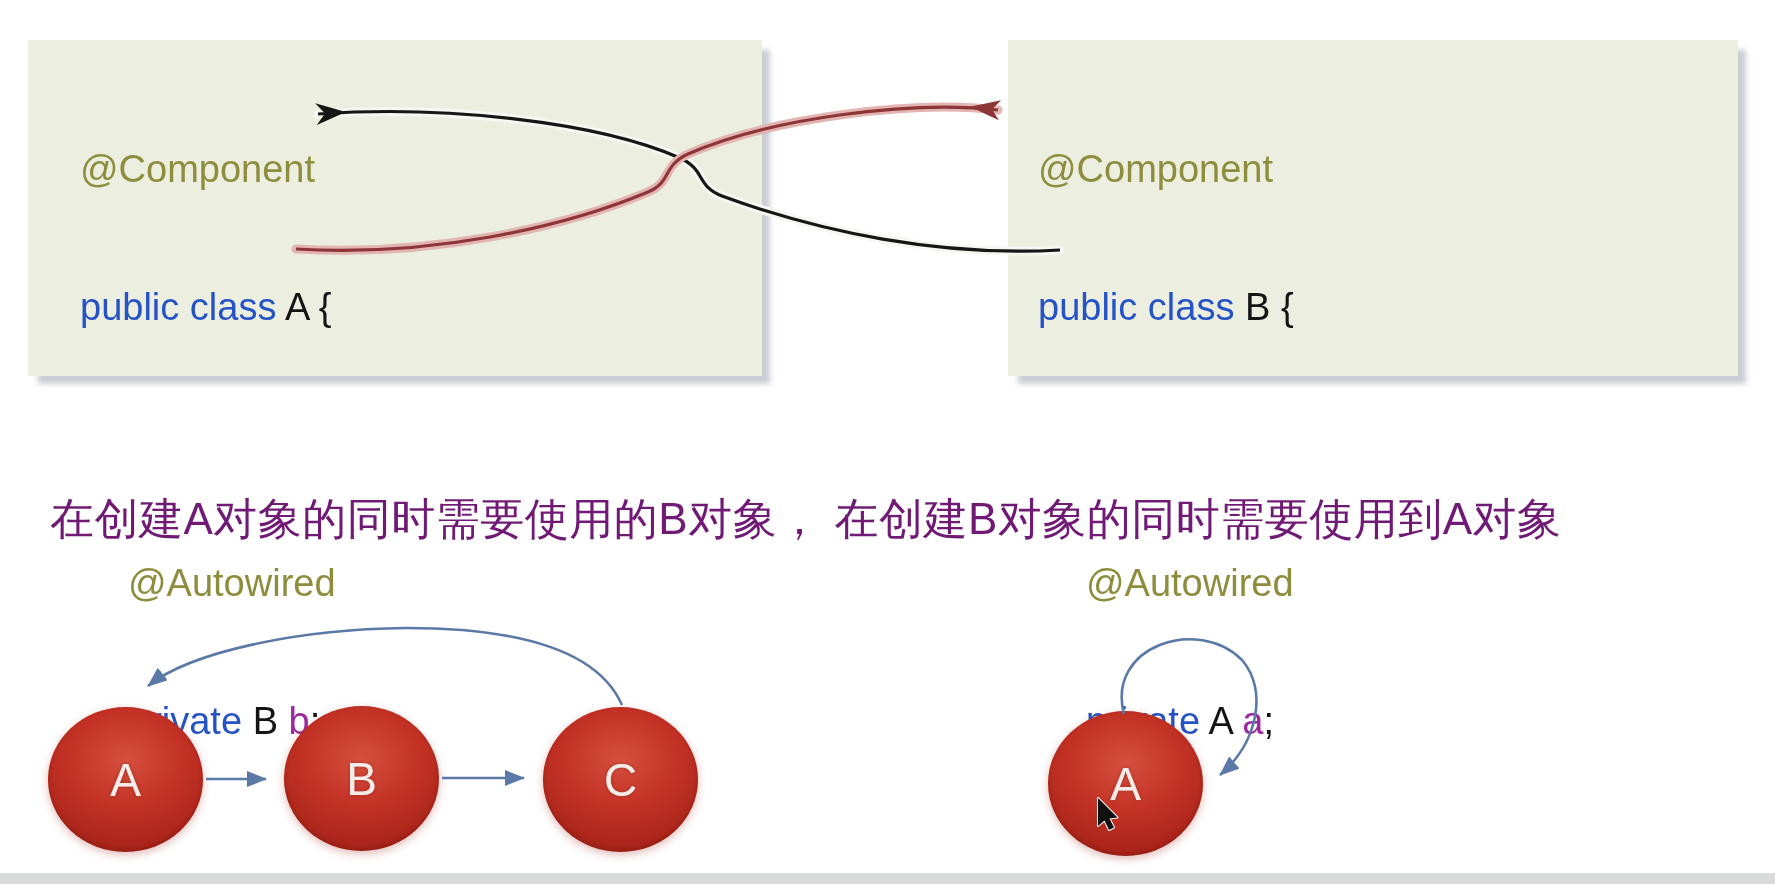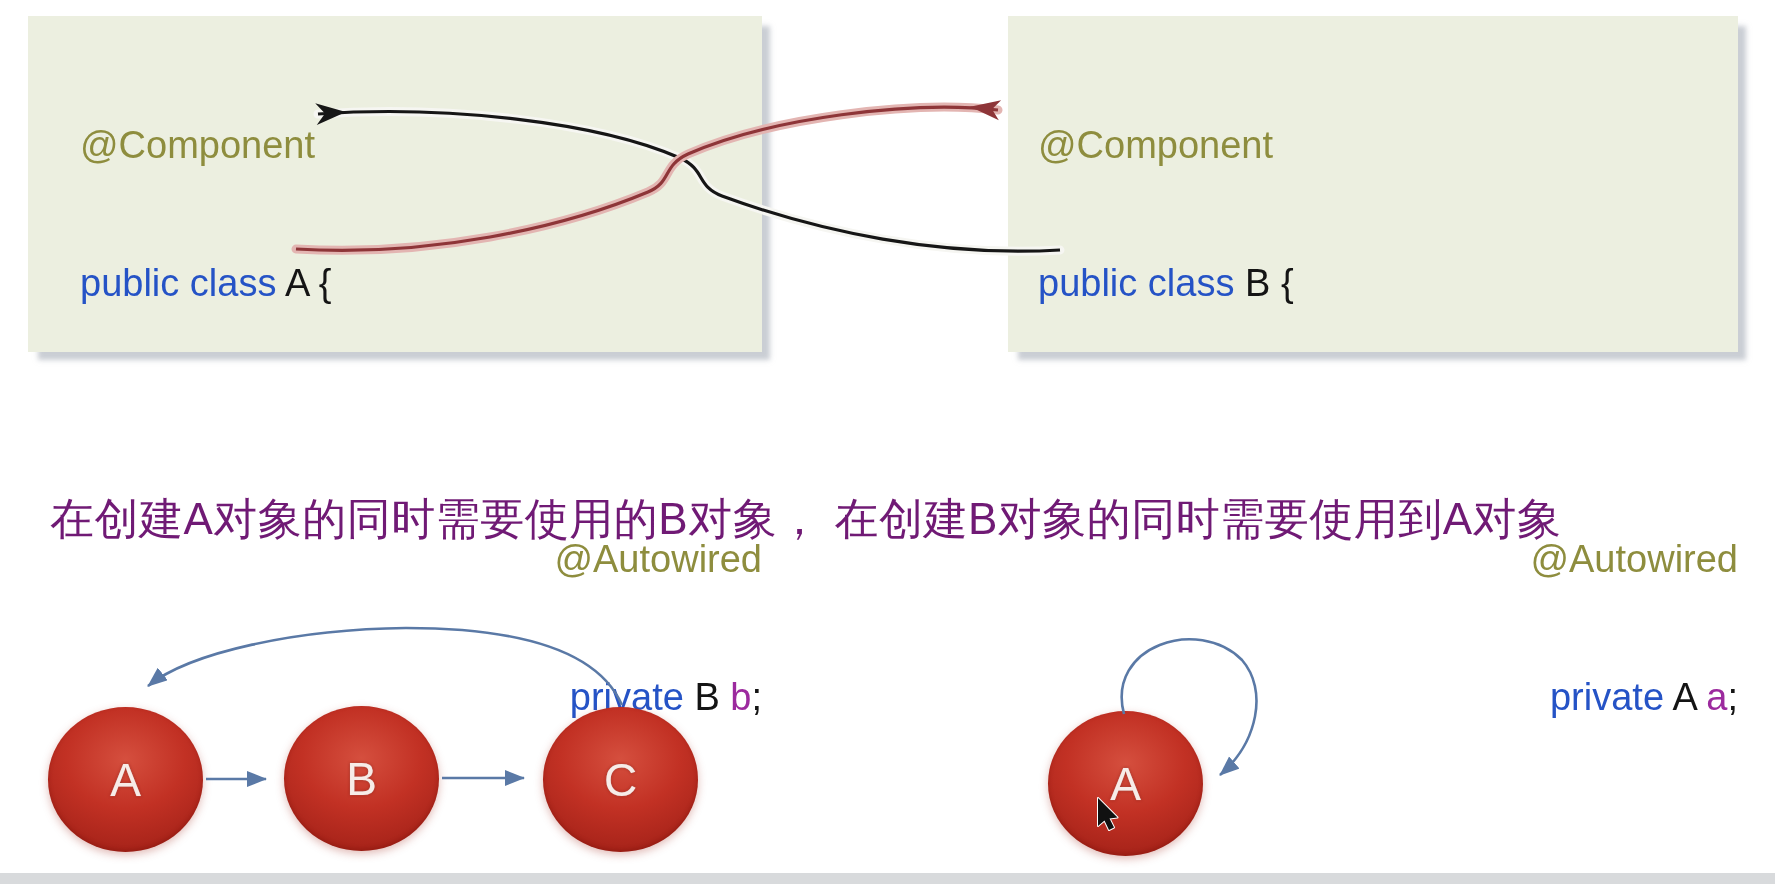--- a/index.html
+++ b/index.html
@@ -2,34 +2,34 @@
 <html><head>
 <meta charset="utf-8">
 <style>
   html,body{margin:0;padding:0;}
   body{
     width:1775px;height:884px;position:relative;overflow:hidden;
     background:#ffffff;font-family:"Liberation Sans","DejaVu Sans",sans-serif;
   }
   
   .code-box{
-    position:absolute;top:16px;height:336px;background:#ecefe0;
+    position:absolute;top:40px;height:336px;background:#ecefe0;
     box-shadow:9px 9px 5px -1px rgba(158,166,176,0.55);
     box-sizing:border-box;
   }
   .code-box.left{left:28px;width:734px;}
   .code-box.right{left:1008px;width:730px;}
   .code{
     position:absolute;top:14px;left:0;right:0;
     font-size:38px;line-height:46px;white-space:pre;
   }
   .code-box.left  .code{padding-left:52px;}
   .code-box.right .code{padding-left:30px;}
   .cl{height:46px;}
-  .cl.ind{padding-left:48px;text-align:right;}
+  .cl.ind{padding-left:48px;}
   .ann{color:#8e8d3e;}
   .kw{color:#2553c6;margin-top:38px;}
   .pl{color:#141414;}
   .fv{color:#9c2a9e;}
   
   .caption{
     position:absolute;left:50px;top:490px;font-size:44px;color:#701a75;
     white-space:nowrap;letter-spacing:0.5px;
   }
   

